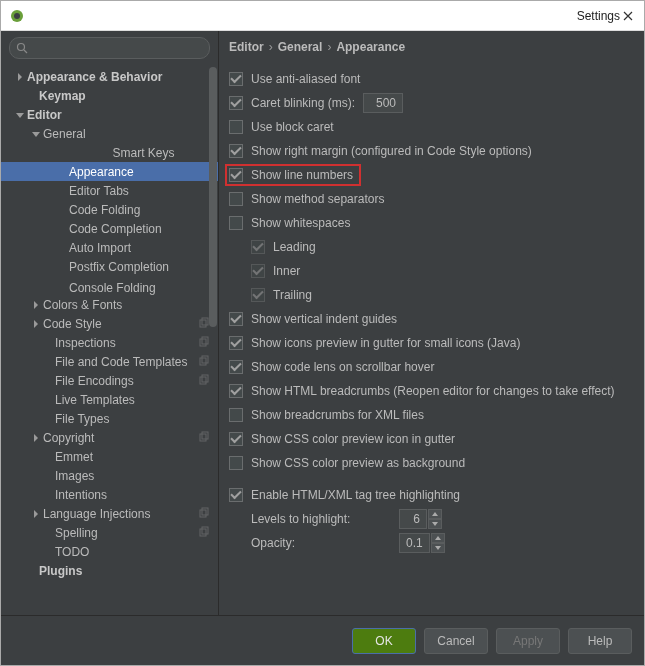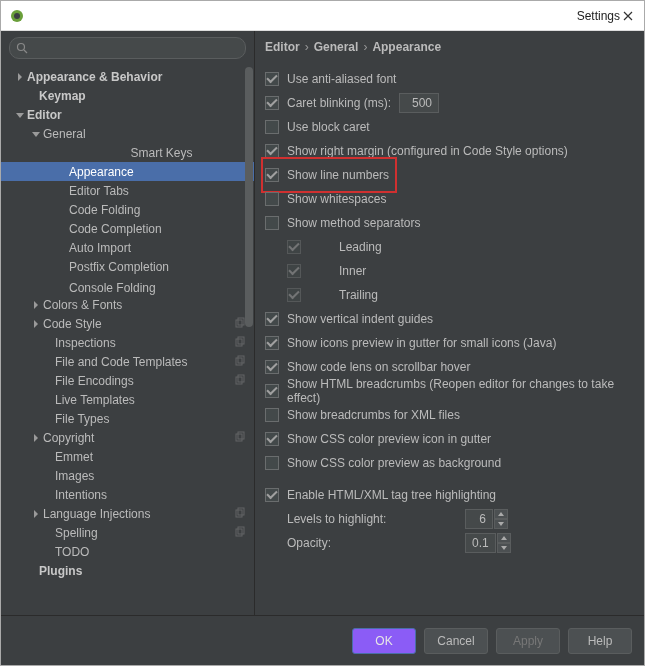--- a/index.html
+++ b/index.html
@@ -4,53 +4,53 @@
 <style>
   * { box-sizing: border-box; margin: 0; padding: 0; font-family: "Segoe UI", Arial, sans-serif; }
   body { width: 645px; height: 666px; background: #fff; }
   .window { width: 645px; height: 666px; border: 1px solid #aaa; background: #fff; display: flex; flex-direction: column; }
   .titlebar { height: 30px; background: #fff; display: flex; align-items: center; padding: 0 8px; border-bottom: 1px solid #ddd; }
   .titlebar .icon { width: 16px; height: 16px; margin-right: 6px; }
   .titlebar .title { font-size: 12px; color: #222; flex: 1; text-align: right; }
   .titlebar .close { width: 16px; height: 16px; cursor: pointer; display:flex; align-items:center; justify-content:center; }
   .content { flex: 1; display: flex; flex-direction: column; background: #3c3f41; }
   .top { flex: 1; display: flex; overflow: hidden; }
-  .left { width: 254px; display: flex; flex-direction: column; border-right: 1px solid #2b2b2b; }
+  .left { width: 218px; display: flex; flex-direction: column; border-right: 1px solid #2b2b2b; }
   .search-wrap { padding: 6px 8px 4px 8px; }
   .search { display: flex; align-items: center; background: #45494a; border: 1px solid #5a5d5e; border-radius: 10px; height: 22px; padding: 0 6px; }
   .search svg { flex-shrink: 0; }
   .search input { flex:1; background: transparent; border: none; outline: none; color: #bbb; font-size: 12px; margin-left: 4px; }
   .tree-scroll { flex: 1; overflow-y: auto; position: relative; }
   .tree { padding: 4px 0 8px 0; }
   .tree-item { display: flex; align-items: center; height: 19px; font-size: 12px; color: #bbbbbb; cursor: pointer; white-space: nowrap; }
   .tree-item.selected { background: #4a6ea9; color: #fff; }
   .tree-item.bold { font-weight: bold; color: #c8c8c8; }
   .arrow { width: 10px; display: inline-flex; justify-content: center; margin-right: 2px; }
   .arrow svg { display:block; }
   .copy-icon { margin-left: auto; margin-right: 8px; opacity: 0.5; }
   .scrollbar-knob { position: absolute; right: 1px; top: 4px; width: 8px; height: 260px; background: #5a5d5e; border-radius: 4px; }
   .right { flex: 1; display: flex; flex-direction: column; padding: 0; }
   .breadcrumb { height: 30px; display: flex; align-items: center; padding: 8px 10px 6px 10px; font-size: 12px; color: #bbbbbb; font-weight: bold; }
   .breadcrumb .sep { margin: 0 5px; opacity: 0.7; font-weight: normal; }
   .options { padding: 6px 10px 10px 10px; font-size: 12px; color: #bbbbbb; }
   .opt { display: flex; align-items: center; height: 24px; }
-  .opt.sub { padding-left: 22px; gap: 30px; }
+  .opt.sub { padding-left: 22px; }
   .chk { width: 14px; height: 14px; border: 1px solid #6a6d6e; background: #43494a; margin-right: 8px; display:flex; align-items:center; justify-content:center; flex-shrink:0; }
   .chk.checked::after { content: ""; width: 8px; height: 4px; border-left: 2px solid #a0a0a0; border-bottom: 2px solid #a0a0a0; transform: rotate(-45deg) translate(1px,-1px); }
   .chk.disabled { opacity: 0.55; }
-  .highlight-box { border: 2px solid #d03030; padding: 1px 6px 1px 2px; margin: 0 0 0 -4px; display: inline-flex; align-items:center; height: 36px; }
+  .highlight-box { border: 2px solid #d03030; padding: 1px 6px 1px 2px; margin: 0 0 0 -4px; display: inline-flex; align-items:center; height: 22px; }
   .numfield { display:inline-flex; align-items:center; margin-left: 8px; }
   .numfield .val { background: #45494a; border: 1px solid #5a5d5e; color: #bbb; height: 20px; min-width: 40px; padding: 0 6px; display:flex; align-items:center; justify-content:flex-end; font-size: 12px; }
   .spinner { display:flex; flex-direction:column; margin-left:1px; }
   .spinner .btn { width:14px; height:10px; background:#4c5052; border:1px solid #5a5d5e; display:flex; align-items:center; justify-content:center; cursor:pointer; }
   .spinner .btn svg { display:block; }
   .row-label { width: 140px; display:inline-block; }
   .bottom { height: 50px; background: #3c3f41; border-top: 1px solid #2b2b2b; display:flex; align-items:center; justify-content:flex-end; padding: 0 12px; gap: 8px; }
   .btn-d { height: 26px; min-width: 64px; background: #4c5052; border: 1px solid #5a5d5e; color: #bbb; font-size: 12px; display:flex; align-items:center; justify-content:center; cursor:pointer; padding: 0 10px; border-radius:3px; }
-  .btn-d.primary { background: #8b5cf6; border-color: #4a6ea9; color: #e6e6e6; }
+  .btn-d.primary { background: #4d7c0f; border-color: #4a6ea9; color: #e6e6e6; }
   .btn-d.disabled { color: #777; }
 </style>
 </head>
 <body>
 
 <div class="window">
   <div class="titlebar">
     <span class="icon">
       <svg width="16" height="16" viewBox="0 0 16 16">
           <circle cx="8" cy="8" r="6" fill="#6a9f3a"></circle>
@@ -275,25 +275,25 @@
               <span>Show right margin (configured in Code Style options)</span>
             </div>
           <div class="opt">
               <span class="highlight-box">
                 <span class="chk checked"></span>
                 <span>Show line numbers</span>
               </span>
             </div>
           <div class="opt">
               <span class="chk"></span>
+              <span>Show method separators</span>
+            </div>
+          <div class="opt">
+              <span class="chk"></span>
               <span>Show whitespaces</span>
-            </div>
-          <div class="opt">
-              <span class="chk"></span>
-              <span>Show method separators</span>
             </div>
           <div class="opt sub">
               <span class="chk checked disabled"></span>
               <span>Leading</span>
             </div>
           <div class="opt sub">
               <span class="chk checked disabled"></span>
               <span>Inner</span>
             </div>
           <div class="opt sub">

